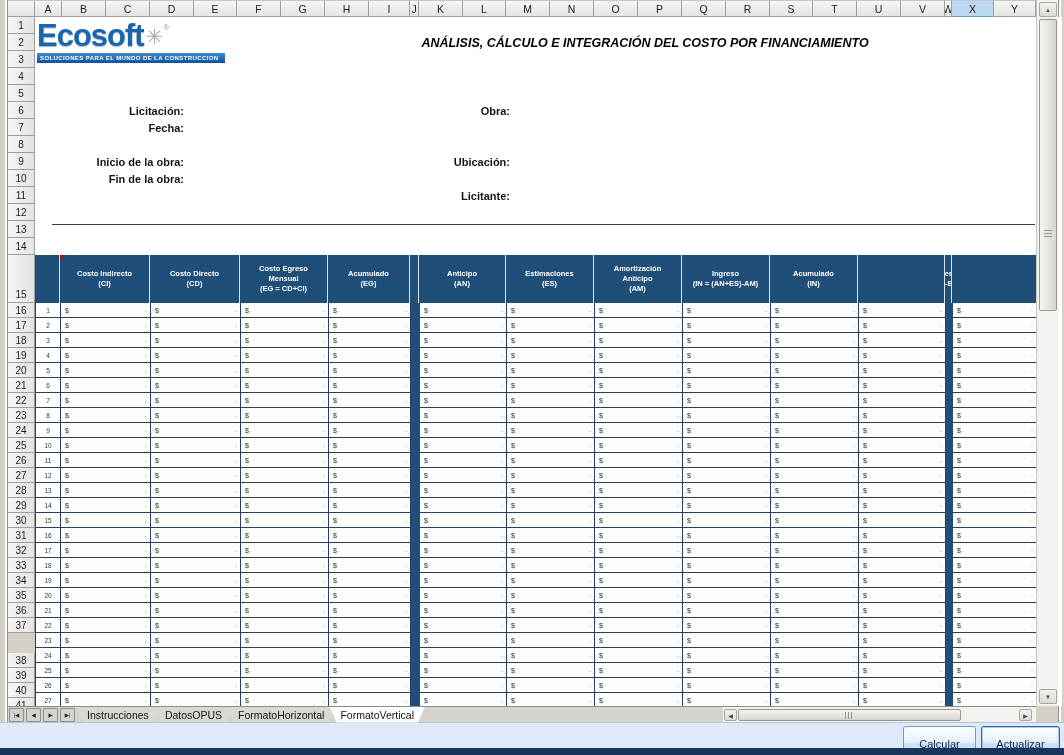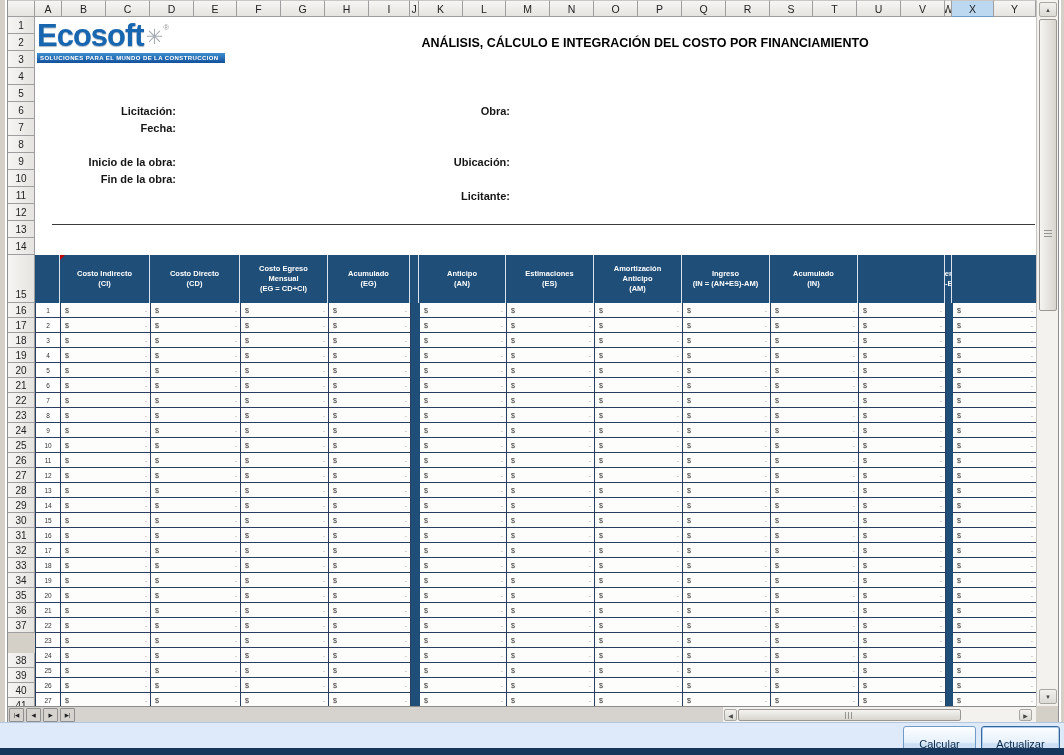--- a/index.html
+++ b/index.html
@@ -27,41 +27,41 @@
   #row-headers{position:absolute;left:8px;top:17px;width:27px;height:689px;overflow:hidden;}
   .rhead{
     box-sizing:border-box;width:27px;
     background:linear-gradient(90deg,#F6F5F3,#E6E4E0);
     border-right:1px solid #9E9E9E;border-bottom:1px solid #9E9E9E;
     font-size:10px;color:#222;display:flex;align-items:center;justify-content:center;
   }
   .rhead.tall{align-items:flex-end;padding-bottom:2px;}
 
   
-  #sheet{position:absolute;left:35px;top:17px;width:1001px;height:689px;background:#FFFFFF;overflow:hidden;}
+  #sheet{position:absolute;left:35px;top:17px;width:1001px;height:689px;background:#FFFFFF;overflow:hidden;padding-left:26px;}
 
   
   #logo{position:absolute;left:2px;top:3px;}
   #logo-brand{font-size:31px;font-weight:bold;letter-spacing:-1px;color:#1766AF;line-height:32px;
     text-shadow:0 1px 1px rgba(10,40,80,.35);}
   #logo-figure{font-size:21px;color:#A7ADB4;margin-left:2px;vertical-align:2px;text-shadow:0 1px 0 #fff;}
   #logo-reg{font-size:8px;color:#9a9a9a;vertical-align:16px;}
   #logo-tagline{
     margin-top:1px;width:188px;box-sizing:border-box;
     background:linear-gradient(#3E8FD0,#11509B);color:#fff;
     font-size:6px;font-weight:bold;letter-spacing:.4px;
     padding:2px 3px;white-space:nowrap;overflow:hidden;
   }
   
   #main-title{position:absolute;left:340px;top:19px;width:540px;text-align:center;
-    font-size:12.5px;font-weight:bold;color:#000;}
+    font-size:12.5px;font-weight:bold;color:#000;font-style:italic;}
 
   
   .flabel{position:absolute;font-size:11px;font-weight:bold;color:#151515;text-align:right;white-space:nowrap;}
-  .lg{left:4px;width:137px;}
+  .lg{left:12px;width:137px;}
   .rg{left:300px;width:175px;}
 
   #form-rule{position:absolute;left:17px;top:207px;width:983px;border-top:1px solid #3A3A3A;height:0;}
 
   
   #tbl-head{position:absolute;left:0;top:238px;width:1001px;height:48px;display:grid;background:#1F4E79;}
   .hcell{
     box-sizing:border-box;display:flex;align-items:center;justify-content:center;
     text-align:center;color:#FFFFFF;font-weight:bold;font-size:7.5px;line-height:1.3;
     white-space:pre-line;border-right:1px solid #D9E2ED;padding:0 1px;overflow:hidden;
@@ -1537,20 +1537,26 @@
     </div>
 </div>
 
 <div id="tabbar">
   <div id="tab-nav" style="display:flex;">
       <div class="navbtn">|◀</div>
       <div class="navbtn">◀</div>
       <div class="navbtn">▶</div>
       <div class="navbtn">▶|</div>
     </div>
+  <div id="tabs">
+      <div class="tab">Instrucciones</div>
+      <div class="tab">DatosOPUS</div>
+      <div class="tab">FormatoHorizontal</div>
+      <div class="tab active">FormatoVertical</div>
+    </div>
 </div>
 
 <div id="hscroll">
   <div id="hs-left" class="sbtn">
       <span>◀</span>
     </div>
   <div id="hs-thumb"></div>
   <div id="hs-right" class="sbtn">
       <span>▶</span>
     </div>

